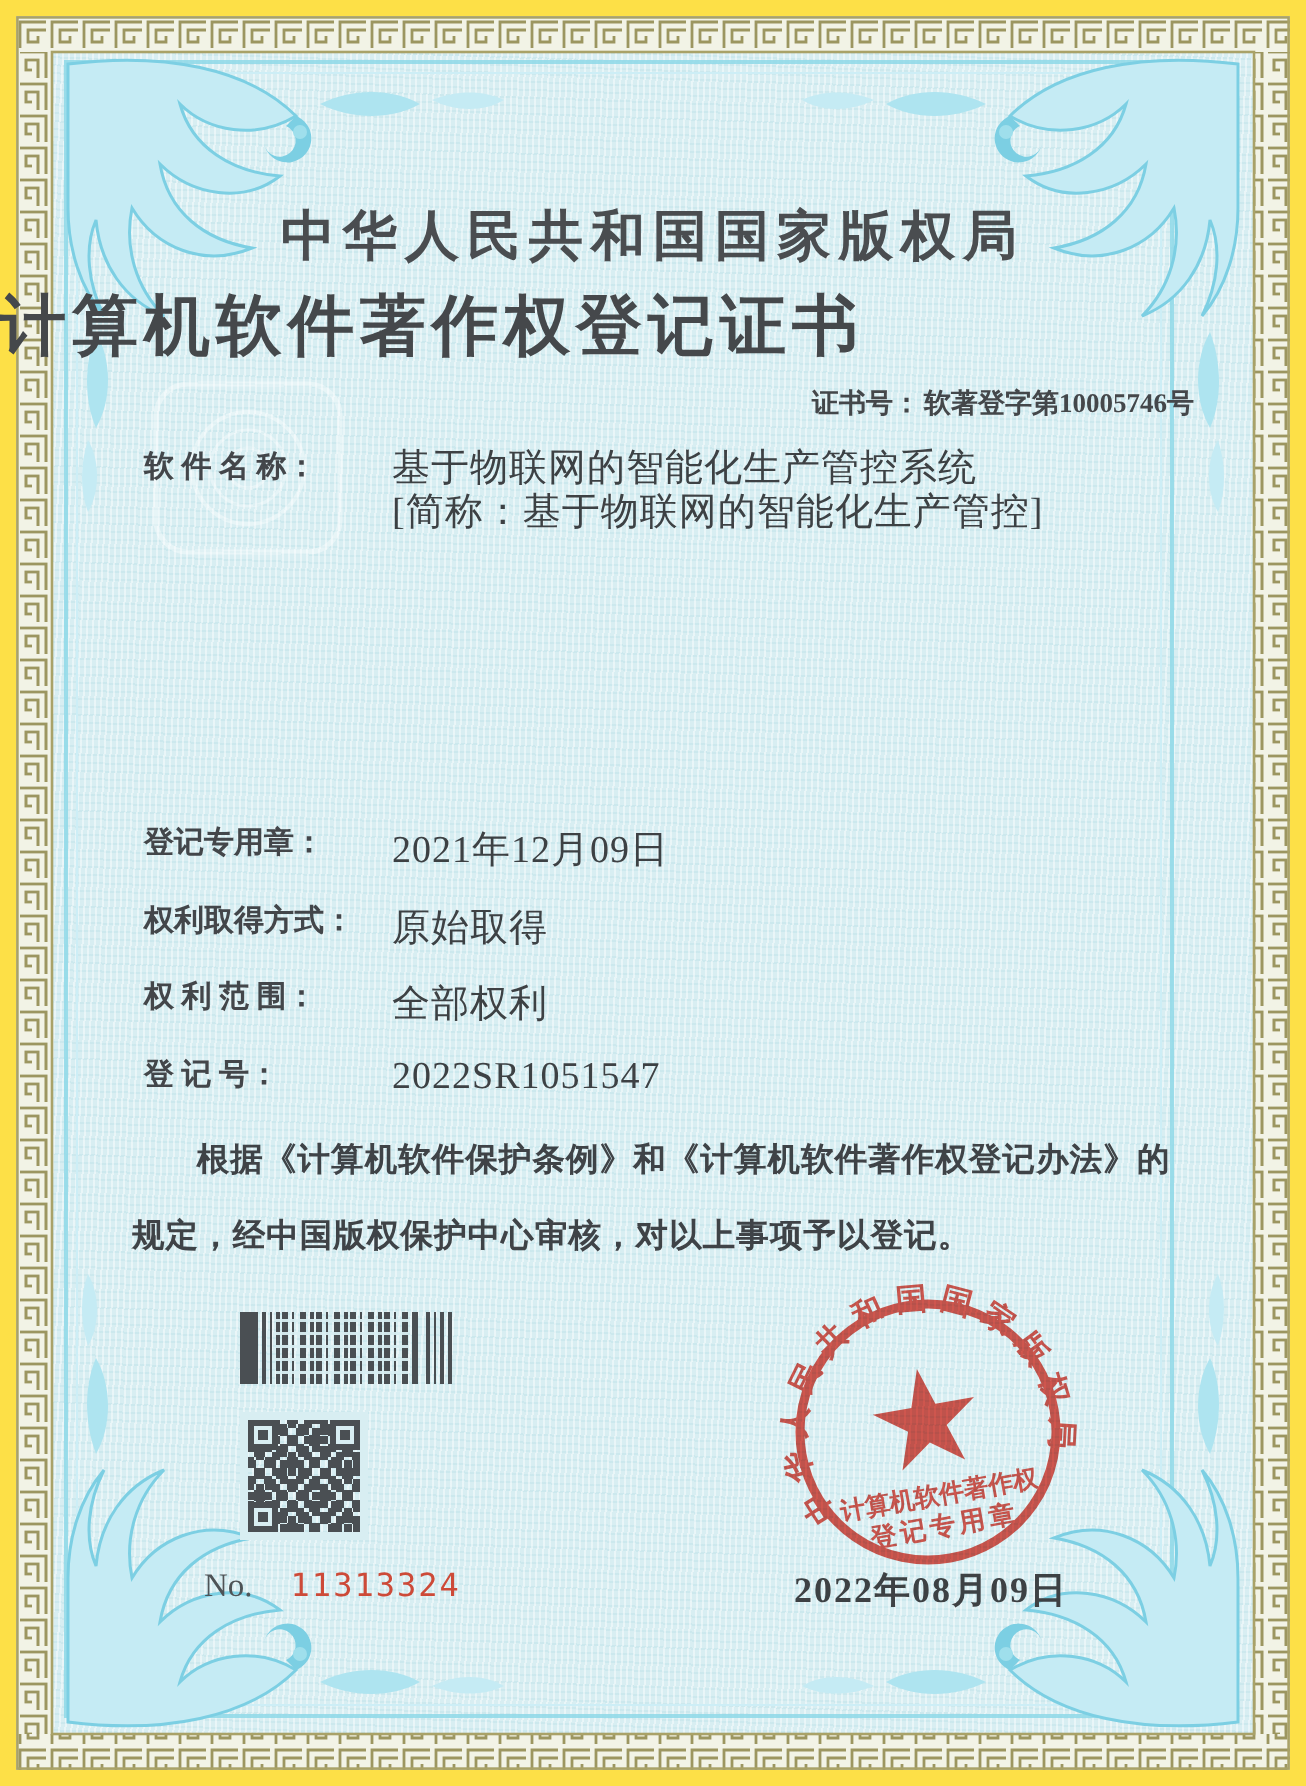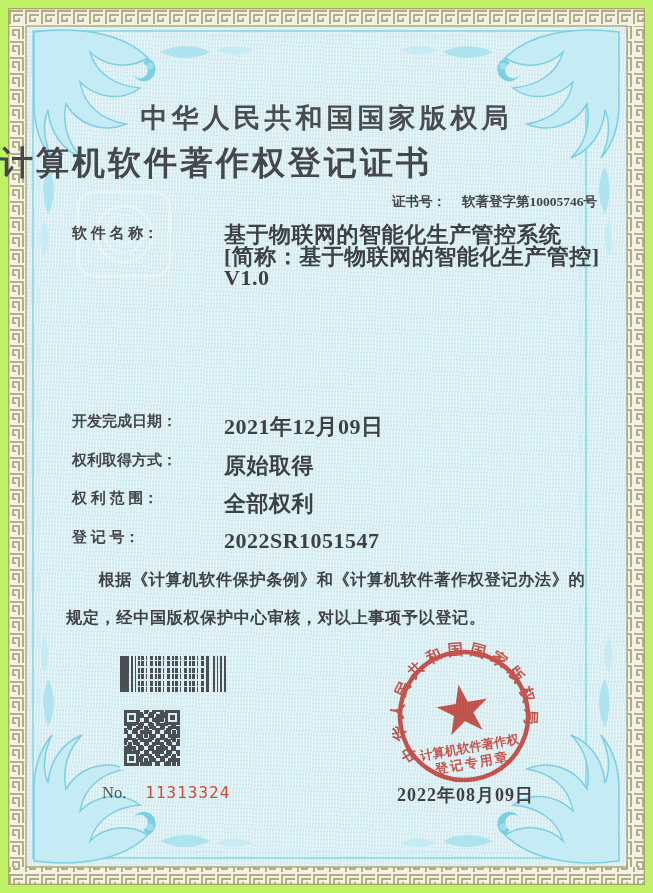--- a/index.html
+++ b/index.html
@@ -1,18 +1,18 @@
 <!DOCTYPE html>
 <html><head>
 <meta charset="utf-8">
 <style>
   html,body{margin:0;padding:0;background:#ffffff;}
   .page{
     position:relative;width:653px;height:893px;overflow:hidden;
-    background:#bef264;
+    background:#fde047;
     font-family:"Liberation Serif","DejaVu Serif",serif;
     color:#3f4346;
   }
   .paper{
     position:absolute;left:8px;top:8px;width:637px;height:877px;
     background:#d8eef2;
   }
   .paper::before{
     content:"";position:absolute;inset:0;pointer-events:none;
     background:
@@ -25,29 +25,29 @@
     font-size:27px;font-weight:bold;letter-spacing:4px;color:#4a4d50;
   }
   .cert-title{
     position:absolute;left:0;right:0;top:141px;text-align:left;
     font-size:33px;font-weight:bold;letter-spacing:3px;color:#45484b;
   }
   .certno{
     position:absolute;right:56px;top:193px;
     font-size:13.5px;font-weight:bold;color:#44474a;
   }
-  .certno .v{margin-left:16px;text-align:right;}
+  .certno .v{margin-left:2px;text-align:right;}
   .row{position:absolute;left:72px;white-space:nowrap;}
   .row .lbl{
     display:inline-block;width:124px;vertical-align:top;
     font-size:15px;font-weight:bold;color:#43464a;
   }
   .row .val,.row .val-lines{
     display:inline-block;vertical-align:top;
-    font-size:22px;font-weight:bold;color:#3d4144;letter-spacing:.5px;padding-left:28px;
+    font-size:19px;font-weight:normal;color:#3d4144;letter-spacing:.5px;
   }
   .val-lines div{line-height:21.5px;}
   .statement{
     position:absolute;left:66px;top:561px;width:524px;
     font-size:16.2px;font-weight:bold;line-height:38px;
     text-indent:2em;letter-spacing:.6px;color:#3f4347;
   }
   
   .barcode{
     position:absolute;left:120px;top:656px;width:106px;height:36px;
@@ -157,25 +157,24 @@
   <div class="authority">中华人民共和国国家版权局</div>
   <div class="cert-title">计算机软件著作权登记证书</div>
   <div class="certno">
     <span>证书号：</span><span class="v">软著登字第10005746号</span>
   </div>
 
   <div class="row" style="top:224px">
     <span class="lbl">软 件 名 称：</span><span class="val-lines">
       <div>基于物联网的智能化生产管控系统</div>
       <div>[简称：基于物联网的智能化生产管控]</div>
-      <div>V1.0</div>
     </span>
   </div>
   <div class="row" style="top:412px">
-    <span class="lbl">开发完成日期：</span><span class="val">2021年12月09日</span>
+    <span class="lbl">登记专用章：</span><span class="val">2021年12月09日</span>
   </div>
   <div class="row" style="top:451px">
     <span class="lbl">权利取得方式：</span><span class="val">原始取得</span>
   </div>
   <div class="row" style="top:489px">
     <span class="lbl">权 利 范 围：</span><span class="val">全部权利</span>
   </div>
   <div class="row" style="top:528px">
     <span class="lbl">登  记  号：</span><span class="val">2022SR1051547</span>
   </div>

